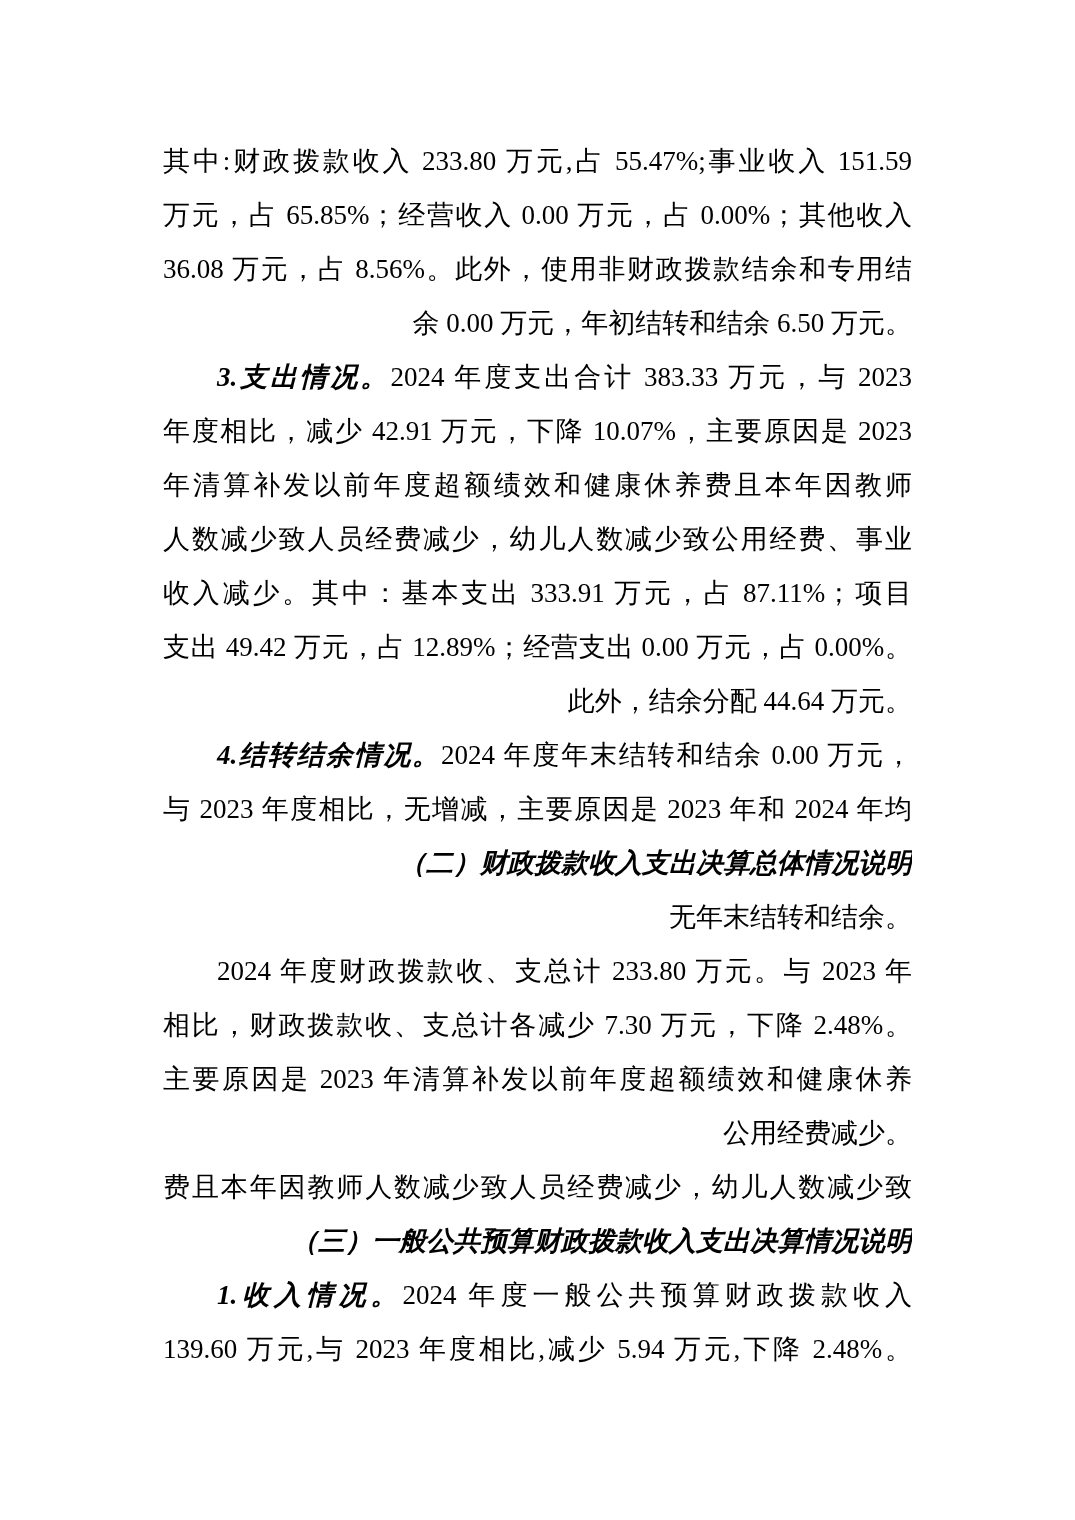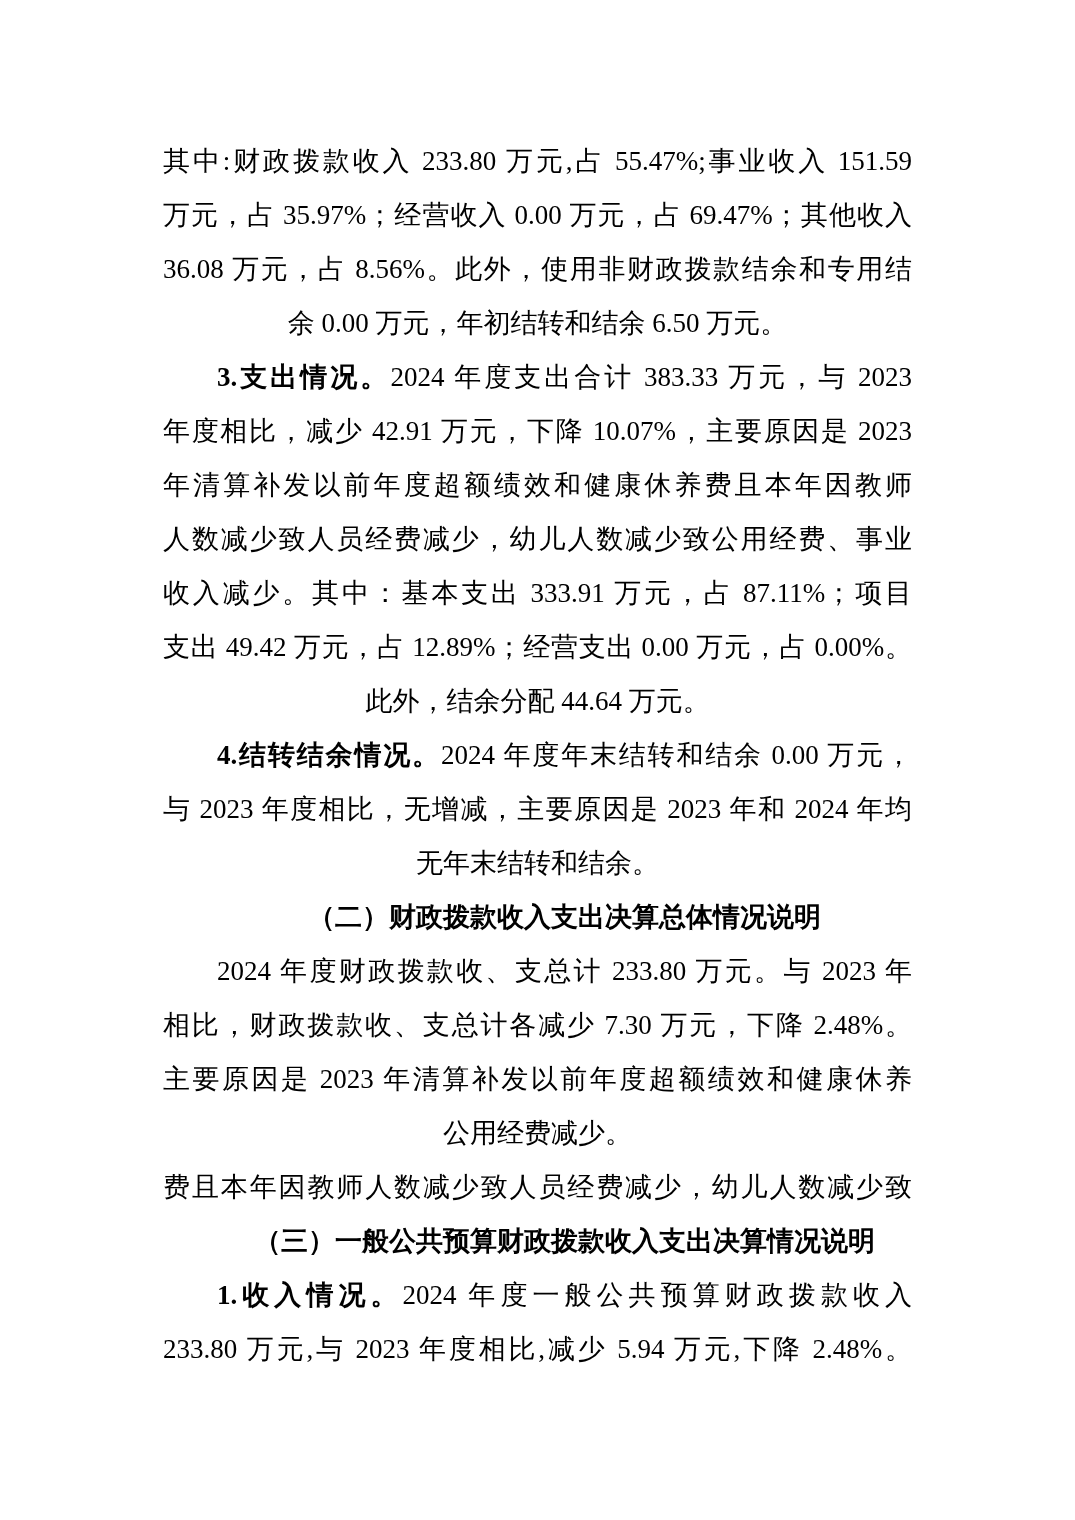--- a/index.html
+++ b/index.html
@@ -20,58 +20,59 @@
     padding: 134px 163px 6px 163px;
     background: #ffffff;
     color: #000000;
     font-family: "Liberation Serif", "DejaVu Serif", serif;
     font-size: 27px;
   }
   .line {
     height: 54px;
     line-height: 54px;
     overflow: hidden;
-    text-align: center;
+    text-align: right;
     white-space: normal;
   }
   .line.j {
     text-align: justify;
     text-align-last: justify;
     text-justify: inter-character;
   }
   .line.indent {
     text-indent: 54px;
   }
   .seg {
     font-weight: normal;
   }
   .seg.b {
     font-weight: bold;
+    font-style: italic;
   }
 </style>
 </head>
 <body>
 
 <div class="page">
     <div class="line j"><span class="seg">其中:财政拨款收入 233.80 万元,占 55.47%;事业收入 151.59</span></div>
-    <div class="line j"><span class="seg">万元，占 35.97%；经营收入 0.00 万元，占 69.47%；其他收入</span></div>
+    <div class="line j"><span class="seg">万元，占 65.85%；经营收入 0.00 万元，占 0.00%；其他收入</span></div>
     <div class="line j"><span class="seg">36.08 万元，占 8.56%。此外，使用非财政拨款结余和专用结</span></div>
     <div class="line"><span class="seg">余 0.00 万元，年初结转和结余 6.50 万元。</span></div>
     <div class="line indent j"><span class="seg b">3.支出情况。</span><span class="seg">2024 年度支出合计 383.33 万元，与 2023</span></div>
     <div class="line j"><span class="seg">年度相比，减少 42.91 万元，下降 10.07%，主要原因是 2023</span></div>
     <div class="line j"><span class="seg">年清算补发以前年度超额绩效和健康休养费且本年因教师</span></div>
     <div class="line j"><span class="seg">人数减少致人员经费减少，幼儿人数减少致公用经费、事业</span></div>
     <div class="line j"><span class="seg">收入减少。其中：基本支出 333.91 万元，占 87.11%；项目</span></div>
     <div class="line j"><span class="seg">支出 49.42 万元，占 12.89%；经营支出 0.00 万元，占 0.00%。</span></div>
     <div class="line"><span class="seg">此外，结余分配 44.64 万元。</span></div>
     <div class="line indent j"><span class="seg b">4.结转结余情况。</span><span class="seg">2024 年度年末结转和结余 0.00 万元，</span></div>
     <div class="line j"><span class="seg">与 2023 年度相比，无增减，主要原因是 2023 年和 2024 年均</span></div>
+    <div class="line indent"><span class="seg b">（二）财政拨款收入支出决算总体情况说明</span></div>
     <div class="line"><span class="seg">无年末结转和结余。</span></div>
-    <div class="line indent"><span class="seg b">（二）财政拨款收入支出决算总体情况说明</span></div>
     <div class="line indent j"><span class="seg">2024 年度财政拨款收、支总计 233.80 万元。与 2023 年</span></div>
     <div class="line j"><span class="seg">相比，财政拨款收、支总计各减少 7.30 万元，下降 2.48%。</span></div>
     <div class="line j"><span class="seg">主要原因是 2023 年清算补发以前年度超额绩效和健康休养</span></div>
     <div class="line"><span class="seg">公用经费减少。</span></div>
     <div class="line j"><span class="seg">费且本年因教师人数减少致人员经费减少，幼儿人数减少致</span></div>
     <div class="line indent"><span class="seg b">（三）一般公共预算财政拨款收入支出决算情况说明</span></div>
     <div class="line indent j"><span class="seg b">1.收入情况。</span><span class="seg">2024 年度一般公共预算财政拨款收入</span></div>
-    <div class="line j"><span class="seg">233.80 万元,与 2023 年度相比,减少 5.94 万元,下降 2.48%。</span></div>
+    <div class="line j"><span class="seg">139.60 万元,与 2023 年度相比,减少 5.94 万元,下降 2.48%。</span></div>
   </div>
 
 </body></html>

